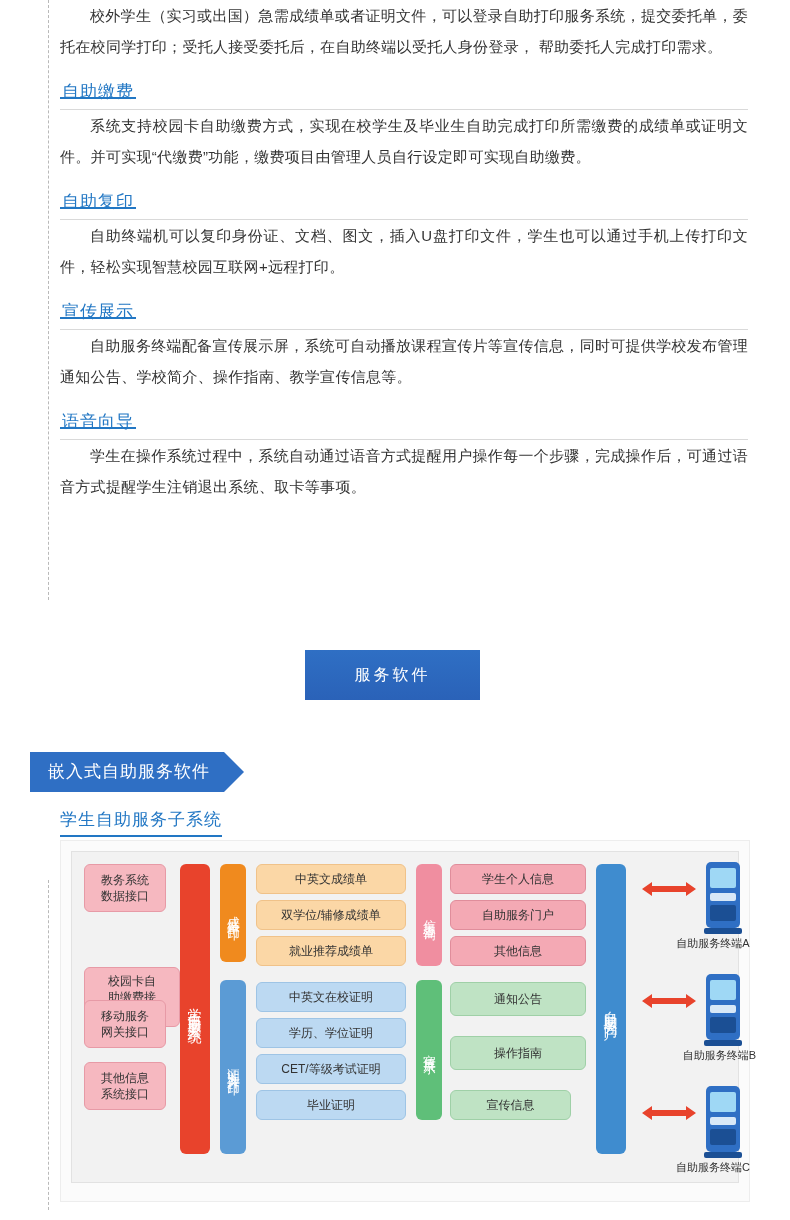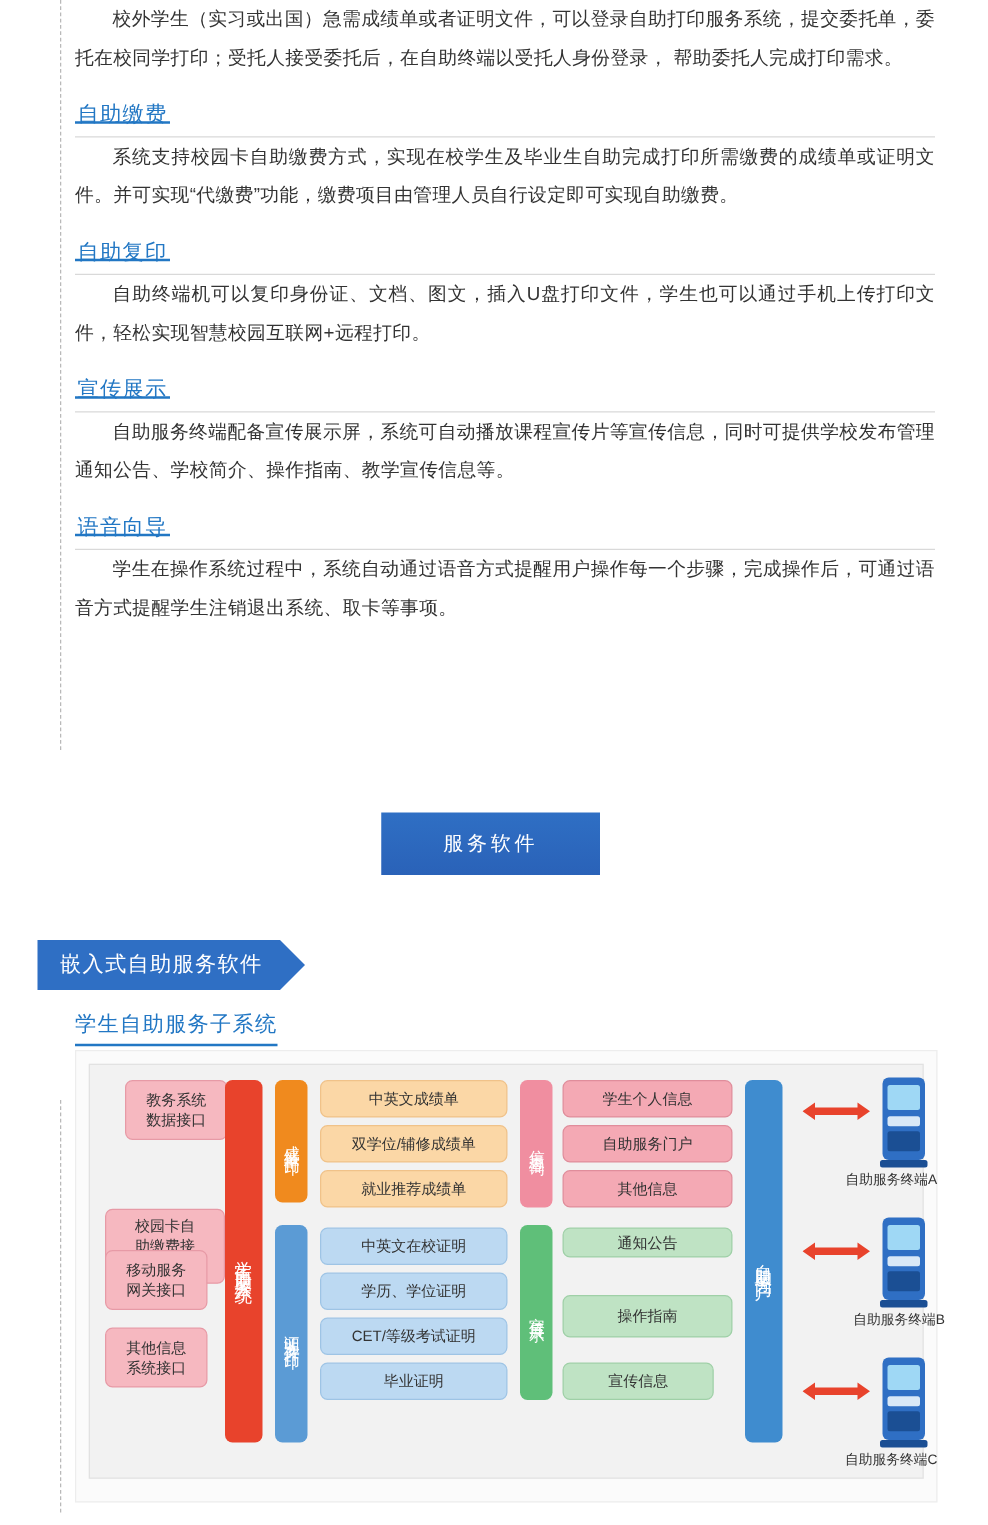--- a/index.html
+++ b/index.html
@@ -280,21 +280,21 @@
   <div class="arrow-title">
     <div class="shadow"></div>
     <span class="lbl">嵌入式自助服务软件<span class="tip"></span></span>
   </div>
 
   <div class="sub-head">学生自助服务子系统</div>
 
   <div class="diagram-outer">
     <div class="diagram">
 
-      <div class="box pink" style="left:28px; top:12px; width:82px; height:48px; white-space:pre-line;">教务系统
+      <div class="box pink" style="left:12px; top:12px; width:82px; height:48px; white-space:pre-line;">教务系统
 数据接口</div>
       <div class="box pink" style="left:12px; top:86px; width:96px; height:60px; white-space:pre-line;margin-top:29px;">校园卡自
 助缴费接
 口</div>
       <div class="box pink" style="left:12px; top:148px; width:82px; height:48px; white-space:pre-line;">移动服务
 网关接口</div>
       <div class="box pink" style="left:12px; top:210px; width:82px; height:48px; white-space:pre-line;">其他信息
 系统接口</div>
 
       <div class="vbox red-v" style="left:108px; top:12px; width:30px; height:290px; font-size:14px;">学生自助服务系统</div>
@@ -313,21 +313,21 @@
       <div class="box blue" style="left:184px; top:238px; width:150px; height:30px;">毕业证明</div>
 
       <div class="vbox pinkv" style="left:344px; top:12px; width:26px; height:102px;">信息查询</div>
 
       <div class="vbox greenv" style="left:344px; top:128px; width:26px; height:140px;">宣传展示</div>
 
       <div class="box pink2" style="left:378px; top:12px; width:136px; height:30px;">学生个人信息</div>
       <div class="box pink2" style="left:378px; top:48px; width:136px; height:30px;">自助服务门户</div>
       <div class="box pink2" style="left:378px; top:84px; width:136px; height:30px;">其他信息</div>
 
-      <div class="box green" style="left:378px; top:130px; width:136px; height:24px;text-align:center;">通知公告</div>
+      <div class="box green" style="left:378px; top:130px; width:136px; height:34px;text-align:center;">通知公告</div>
       <div class="box green" style="left:378px; top:184px; width:136px; height:34px;">操作指南</div>
       <div class="box green" style="left:378px; top:238px; width:121px; height:30px;">宣传信息</div>
 
       <div class="vbox portal" style="left:524px; top:12px; width:30px; height:290px; font-size:14px;">自助服务门户</div>
 
       <div class="arrow-red" style="left:570px; top:28px;">
         <svg width="54" height="18" viewBox="0 0 54 18">
             <polygon points="0,9 10,2 10,6 44,6 44,2 54,9 44,16 44,12 10,12 10,16" fill="#e8432c"></polygon>
           </svg>
       </div>

